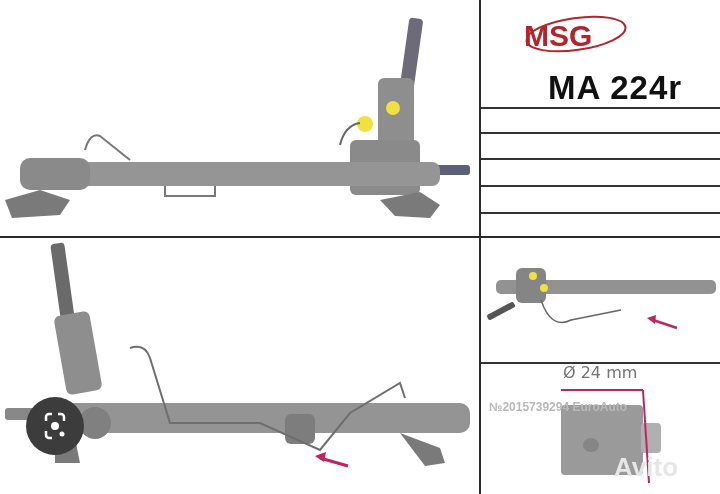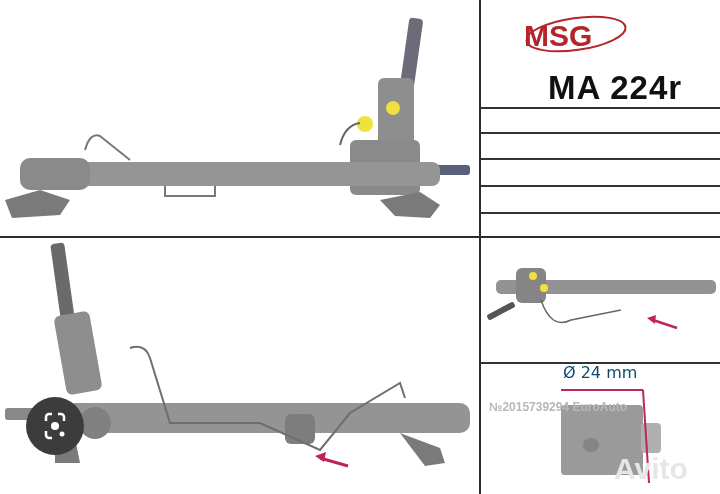--- a/index.html
+++ b/index.html
@@ -2,23 +2,23 @@
 <html><head>
 <meta charset="utf-8">
 <style>
   html,body{margin:0;padding:0;background:#ffffff;}
   body{width:720px;height:494px;position:relative;overflow:hidden;font-family:"Liberation Sans",sans-serif;}
   .vline{position:absolute;left:479px;top:0;width:2px;height:494px;background:#2b2b2b;}
   .hline-main{position:absolute;left:0;top:236px;width:720px;height:2px;background:#2b2b2b;}
   .rline{position:absolute;left:481px;width:239px;height:1.5px;background:#333;}
   .logo{position:absolute;left:516px;top:10px;width:130px;height:44px;}
   .model{position:absolute;left:535px;top:69px;width:160px;text-align:center;font-family:"Liberation Sans",sans-serif;font-weight:bold;font-size:33px;color:#111;letter-spacing:1px;}
-  .diam{position:absolute;left:563px;top:363px;font-size:16px;color:#0c4a6e;font-family:"DejaVu Sans",sans-serif;text-align:center;}
+  .diam{position:absolute;left:563px;top:363px;font-size:16px;color:#737373;font-family:"DejaVu Sans",sans-serif;text-align:center;}
   .watermark{position:absolute;left:489px;top:400px;font-size:12px;color:#b8b8b8;font-family:"Liberation Sans",sans-serif;white-space:nowrap;font-weight:bold;}
-  .avito{position:absolute;left:614px;top:452px;font-size:30px;color:#e6e6e6;font-family:"Liberation Sans",sans-serif;font-weight:bold;}
+  .avito{position:absolute;left:614px;top:452px;font-size:26px;color:#e6e6e6;font-family:"Liberation Sans",sans-serif;font-weight:bold;}
   .lens{position:absolute;left:26px;top:397px;width:58px;height:58px;border-radius:50%;background:#3c3c3c;}
   svg.draw{position:absolute;}
 </style>
 </head>
 <body>
 
 <div class="vline"></div>
 <div class="hline-main"></div>
 <div class="rline" style="top:107px"></div>
 <div class="rline" style="top:132px"></div>

